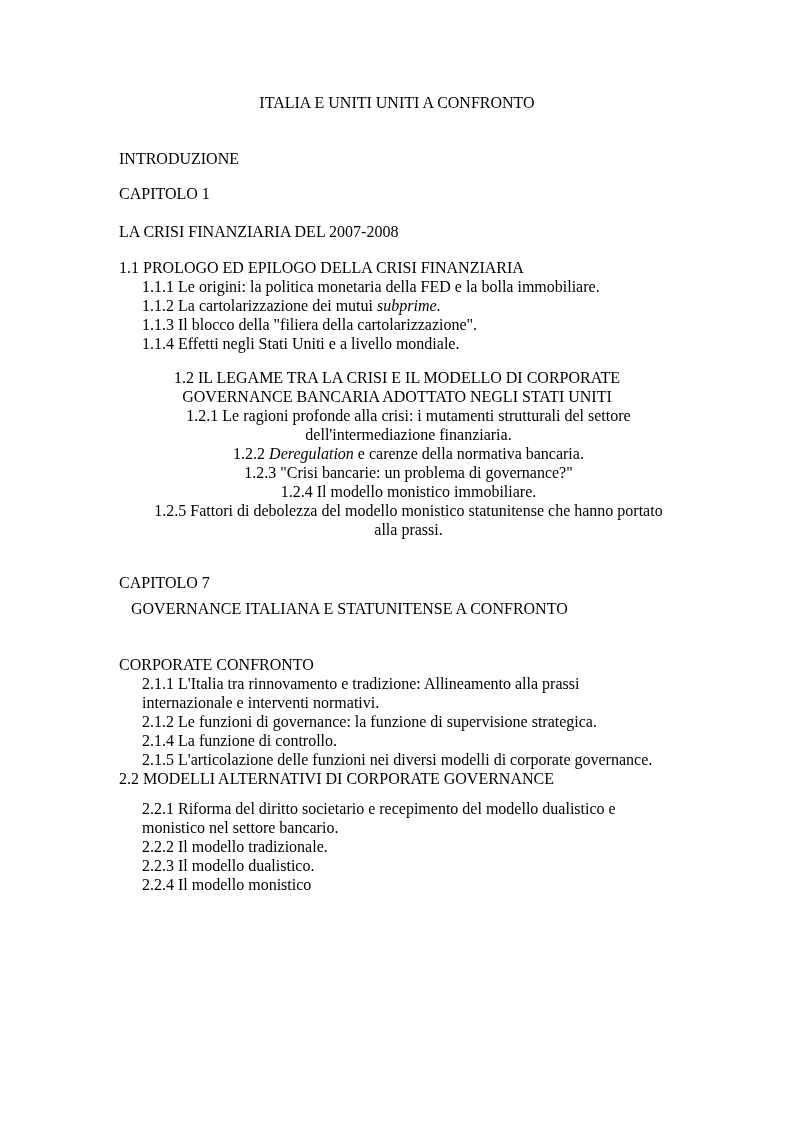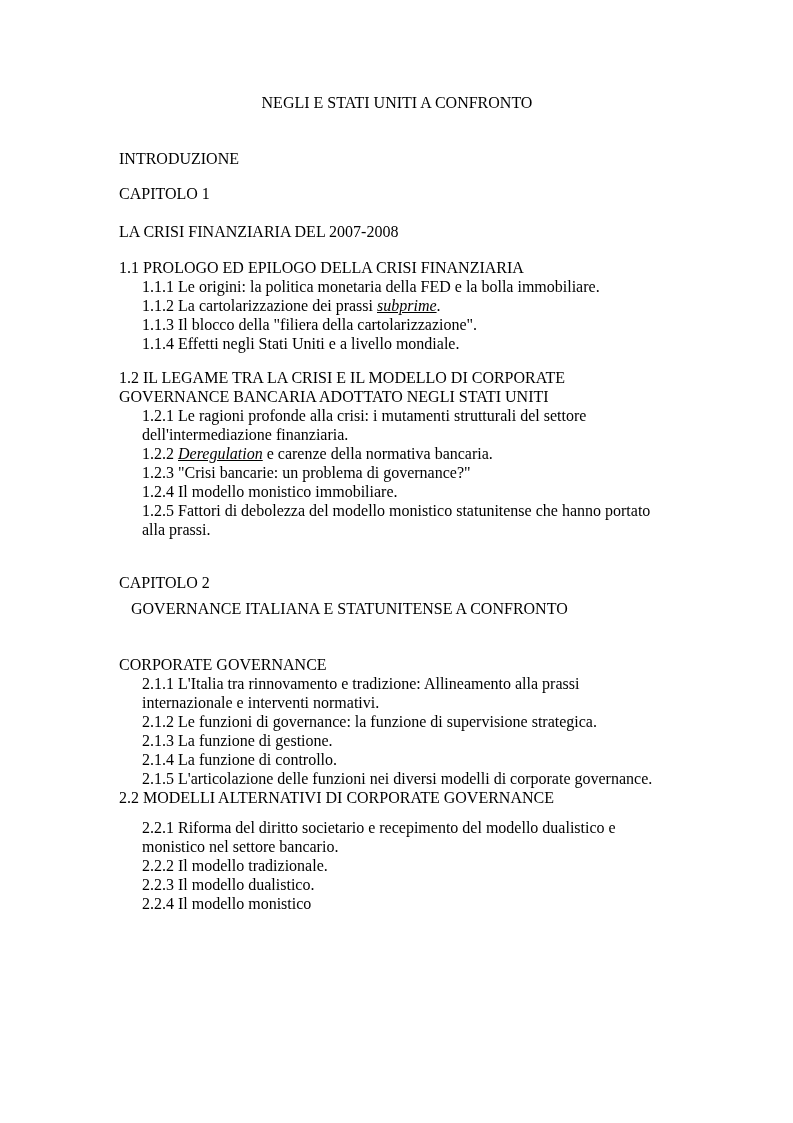--- a/index.html
+++ b/index.html
@@ -21,85 +21,84 @@
     overflow: hidden;
   }
   .doc-title {
     margin-top: 93px;
     text-align: center;
   }
   .block-intro       { margin-top: 37px; }
   .block-cap1        { margin-top: 16px; }
   .block-cap1-title  { margin-top: 19px; white-space: pre-wrap; }
   .block-sec-1-1     { margin-top: 17px; }
-  .block-sec-1-2     { margin-top: 15px; }
+  .block-sec-1-2     { margin-top: 15px; text-align: center; }
   .block-cap2        { margin-top: 34px; }
   .block-cap2-title  { margin-top: 7px; margin-left: 12px; }
   .block-sec-2-1-head  { margin-top: 37px; }
   .block-sec-2-1-items { margin-top: 0; }
   .block-sec-2-2-head  { }
   .block-sec-2-2-items { margin-top: 11px; }
 
   .line { white-space: nowrap; }
   .indent { padding-left: 23px; }
   .justified {
     text-align: justify;
     text-align-last: justify;
     white-space: normal;
   }
-  .it { font-style: italic; text-decoration: underline; }
+  .it { font-style: italic; }
 </style>
 </head>
 <body>
 
 <div class="page">
 
   <div class="doc-title">
-    <div class="line">NEGLI E STATI UNITI A CONFRONTO</div>
+    <div class="line">ITALIA E UNITI UNITI A CONFRONTO</div>
   </div>
 
   <div class="block-intro line">INTRODUZIONE</div>
 
   <div class="block-cap1 line">CAPITOLO 1</div>
 
   <div class="block-cap1-title line"> LA CRISI FINANZIARIA DEL 2007-2008</div>
 
   <div class="block-sec-1-1">
     <div class="line">1.1 PROLOGO ED EPILOGO DELLA CRISI FINANZIARIA</div>
     <div class="line indent">1.1.1 Le origini: la politica monetaria della FED e la bolla immobiliare.</div>
-    <div class="line indent"><span>1.1.2 La cartolarizzazione dei prassi </span><span class="it">subprime</span><span>.</span></div>
+    <div class="line indent"><span>1.1.2 La cartolarizzazione dei mutui </span><span class="it">subprime</span><span>.</span></div>
     <div class="line indent">1.1.3 Il blocco della "filiera della cartolarizzazione".</div>
     <div class="line indent">1.1.4 Effetti negli Stati Uniti e a livello mondiale.</div>
   </div>
 
   <div class="block-sec-1-2">
     <div class="line">1.2 IL LEGAME TRA LA CRISI E IL MODELLO DI CORPORATE</div>
     <div class="line">GOVERNANCE BANCARIA ADOTTATO NEGLI STATI UNITI</div>
     <div class="line indent">1.2.1 Le ragioni profonde alla crisi: i mutamenti strutturali del settore</div>
     <div class="line indent">dell'intermediazione finanziaria.</div>
     <div class="line indent"><span>1.2.2 </span><span class="it">Deregulation</span><span> e carenze della normativa bancaria.</span></div>
     <div class="line indent">1.2.3 "Crisi bancarie: un problema di governance?"</div>
     <div class="line indent">1.2.4 Il modello monistico immobiliare.</div>
     <div class="line indent">1.2.5 Fattori di debolezza del modello monistico statunitense che hanno portato</div>
     <div class="line indent">alla prassi.</div>
   </div>
 
-  <div class="block-cap2 line">CAPITOLO 2</div>
+  <div class="block-cap2 line">CAPITOLO 7</div>
 
   <div class="block-cap2-title line">GOVERNANCE ITALIANA E STATUNITENSE A CONFRONTO</div>
 
   <div class="block-sec-2-1-head">
-    <div class="line">CORPORATE GOVERNANCE</div>
+    <div class="line">CORPORATE CONFRONTO</div>
   </div>
 
   <div class="block-sec-2-1-items">
     <div class="line indent">2.1.1 L'Italia tra rinnovamento e tradizione: Allineamento alla prassi</div>
     <div class="line indent">internazionale e interventi normativi.</div>
     <div class="line indent">2.1.2 Le funzioni di governance: la funzione di supervisione strategica.</div>
-    <div class="line indent">2.1.3 La funzione di gestione.</div>
     <div class="line indent">2.1.4 La funzione di controllo.</div>
     <div class="line indent">2.1.5 L'articolazione delle funzioni nei diversi modelli di corporate governance.</div>
   </div>
 
   <div class="block-sec-2-2-head line">2.2 MODELLI ALTERNATIVI DI CORPORATE GOVERNANCE</div>
 
   <div class="block-sec-2-2-items">
     <div class="line indent">2.2.1 Riforma del diritto societario e recepimento del modello dualistico e</div>
     <div class="line indent">monistico nel settore bancario.</div>
     <div class="line indent">2.2.2 Il modello tradizionale.</div>

